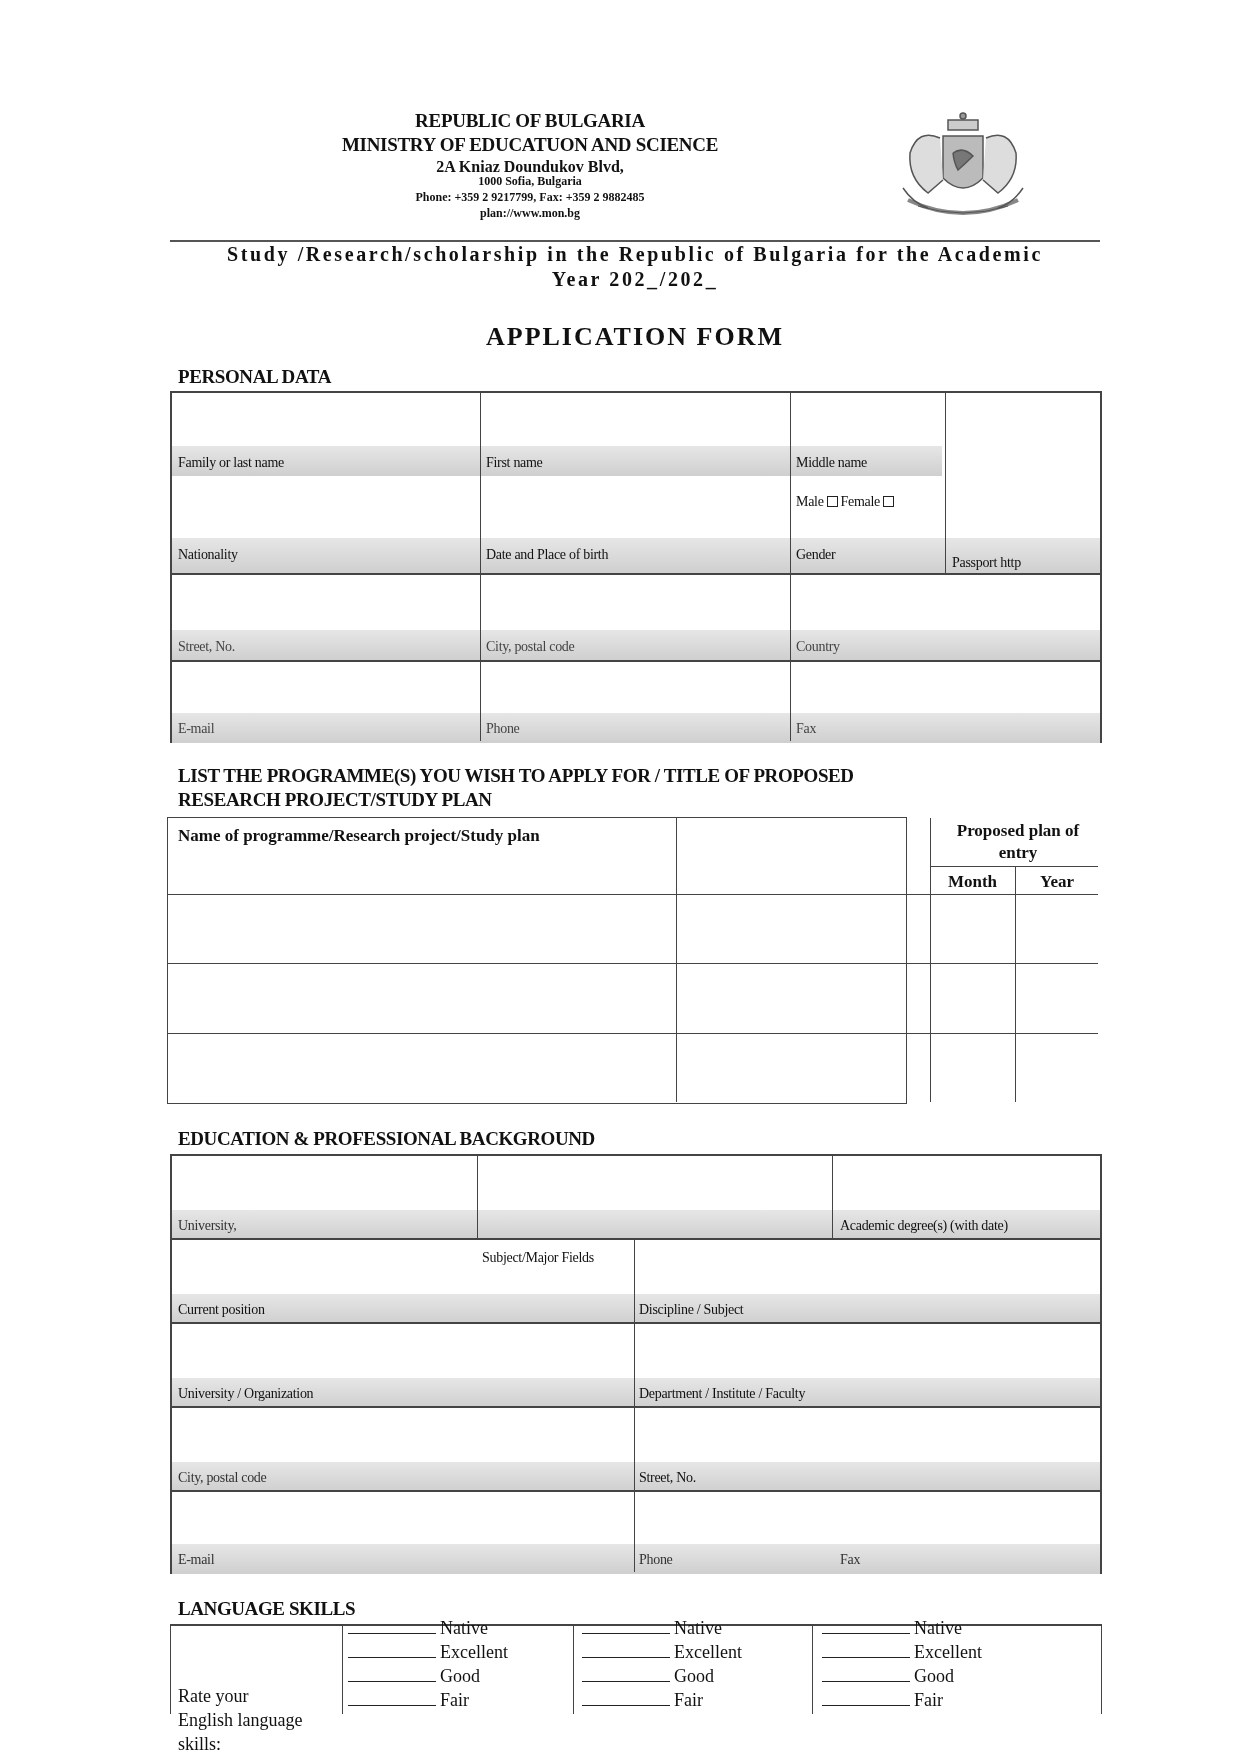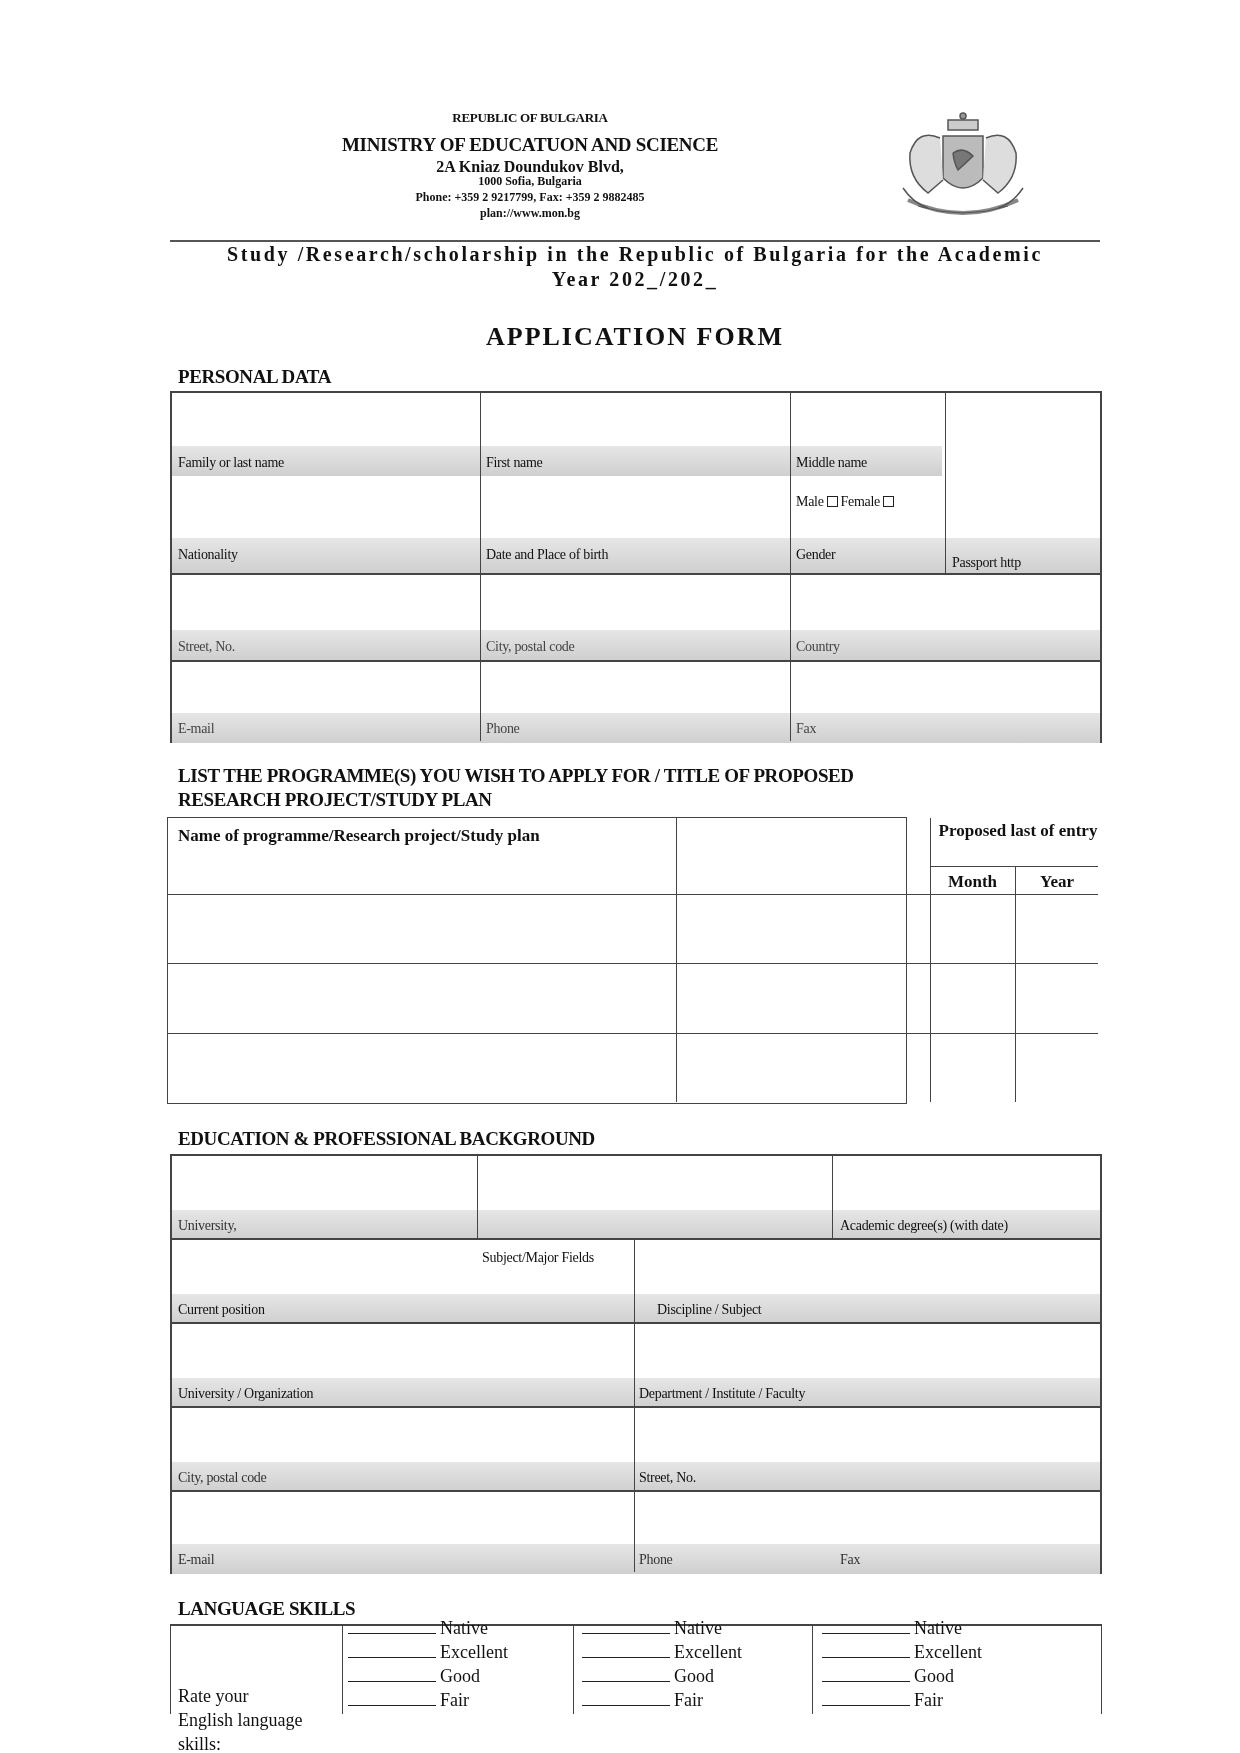--- a/index.html
+++ b/index.html
@@ -1,20 +1,20 @@
 <!DOCTYPE html>
 <html><head>
 <meta charset="utf-8">
 <style>
   html, body { margin:0; padding:0; background:#ffffff; }
   body { width:1240px; height:1753px; position:relative; overflow:hidden;
          font-family:"Liberation Serif","DejaVu Serif",serif; color:#111; }
   .abs { position:absolute; }
   .hdr { position:absolute; left:250px; width:560px; text-align:center; font-weight:bold; }
-  .h1 { top:110px; font-size:13px; letter-spacing:-0.3px; }
+  .h1 { top:110px; font-size:19px; letter-spacing:-0.3px; }
   .h2 { top:134px; font-size:19px; letter-spacing:-0.3px; }
   .h3 { top:158px; font-size:16px; }
   .h4 { top:174px; font-size:12px; }
   .h5 { top:190px; font-size:12px; }
   .h6 { top:206px; font-size:12px; }
   .rule { position:absolute; left:170px; top:240px; width:930px; height:0; border-top:2px solid #555; }
   .crest { position:absolute; left:888px; top:108px; width:150px; height:120px; }
   .subtitle { position:absolute; left:170px; width:930px; text-align:center; font-weight:bold;
               font-size:20px; letter-spacing:2.6px; }
   .st1 { top:243px; } .st2 { top:268px; }
@@ -112,21 +112,21 @@
 <div class="tbl" style="left:167px; top:817px; width:740px; height:287px; border-width:1.5px;">
   <div class="vl" style="left:508px; top:0; height:284px;"></div>
   <div class="vl" style="left:762px; top:0; height:284px;"></div>
   <div class="vl" style="left:847px; top:48px; height:236px;"></div>
   <div class="hl" style="left:762px; top:48px; width:168px; border-top-width:1.5px;"></div>
   <div class="hl" style="left:0; top:76px; width:930px; border-top-width:1.5px;"></div>
   <div class="hl" style="left:0; top:145px; width:930px; border-top-width:1.5px;"></div>
   <div class="hl" style="left:0; top:215px; width:930px; border-top-width:1.5px;"></div>
 
   <div class="th" style="left:10px; top:8px;">Name of programme/Research project/Study plan</div>
-  <div class="th" style="left:770px; top:2px; width:160px; text-align:center; line-height:22px;">Proposed last of entry</div>
+  <div class="th" style="left:770px; top:2px; width:160px; text-align:center; line-height:22px;">Proposed plan of entry</div>
   <div class="th" style="left:762px; top:54px; width:85px; text-align:center;">Month</div>
   <div class="th" style="left:848px; top:54px; width:82px; text-align:center;">Year</div>
 
   <div class="abs" style="left:0; top:78px; width:506px; height:66px;"></div>
   <div class="abs" style="left:510px; top:78px; width:250px; height:66px;"></div>
   <div class="abs" style="left:764px; top:78px; width:82px; height:66px;"></div>
   <div class="abs" style="left:849px; top:78px; width:80px; height:66px;"></div>
   <div class="abs" style="left:0; top:147px; width:506px; height:66px;"></div>
   <div class="abs" style="left:510px; top:147px; width:250px; height:66px;"></div>
   <div class="abs" style="left:764px; top:147px; width:82px; height:66px;"></div>
@@ -161,21 +161,21 @@
   <div class="abs" style="left:465px; top:170px; width:461px; height:50px;"></div>
   <div class="abs" style="left:2px; top:254px; width:458px; height:50px;"></div>
   <div class="abs" style="left:465px; top:254px; width:461px; height:50px;"></div>
   <div class="abs" style="left:2px; top:338px; width:458px; height:48px;"></div>
   <div class="abs" style="left:465px; top:338px; width:461px; height:48px;"></div>
 
   <div class="lbl" style="left:6px; top:62px; color:#333;">University,</div>
   <div class="lbl" style="left:310px; top:62px;margin-top:32px;">Subject/Major Fields</div>
   <div class="lbl" style="left:668px; top:62px;">Academic degree(s) (with date)</div>
   <div class="lbl" style="left:6px; top:146px;">Current position</div>
-  <div class="lbl" style="left:467px; top:146px;margin-left:18px;">Discipline / Subject</div>
+  <div class="lbl" style="left:467px; top:146px;">Discipline / Subject</div>
   <div class="lbl" style="left:6px; top:230px;">University / Organization</div>
   <div class="lbl" style="left:467px; top:230px;">Department / Institute / Faculty</div>
   <div class="lbl" style="left:6px; top:314px; color:#333;">City, postal code</div>
   <div class="lbl" style="left:467px; top:314px;">Street, No.</div>
   <div class="lbl" style="left:6px; top:396px; color:#333;">E-mail</div>
   <div class="lbl" style="left:467px; top:396px; color:#333;">Phone</div>
   <div class="lbl" style="left:668px; top:396px; color:#333;">Fax</div>
 </div>
 
 <div class="sec" style="top:1598px;">LANGUAGE SKILLS</div>

